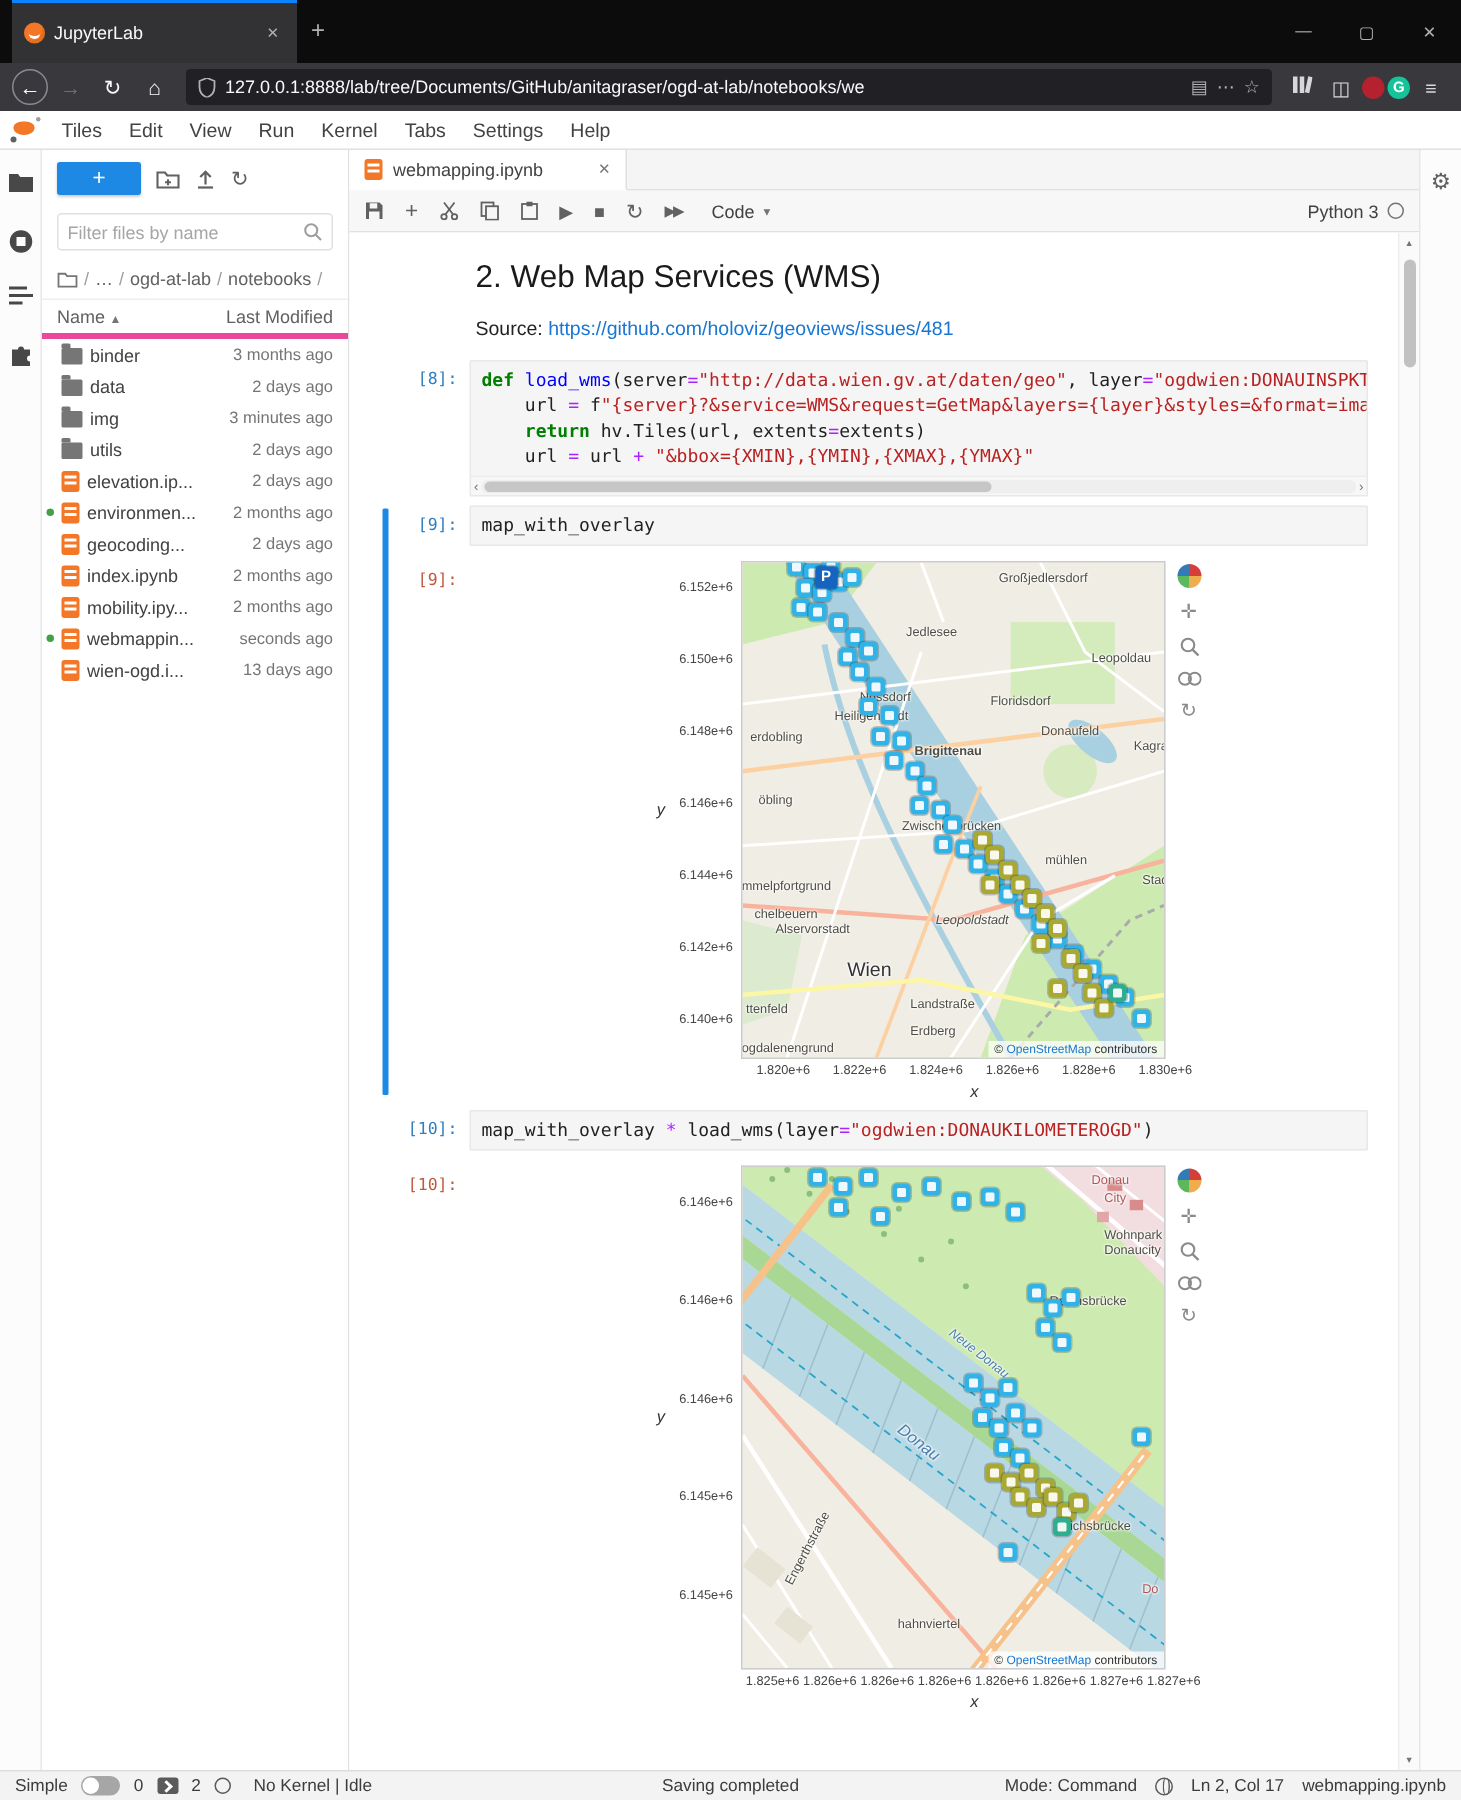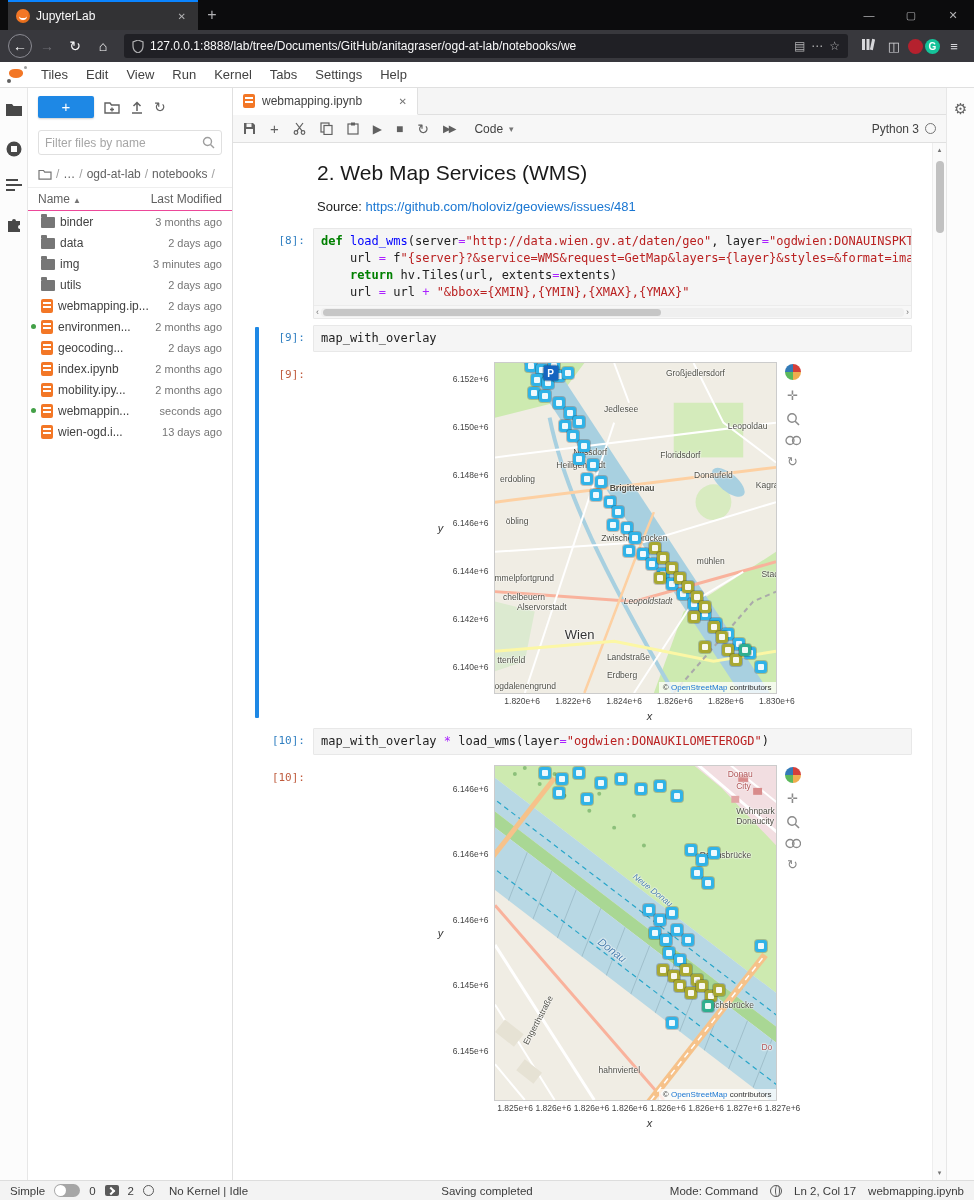--- a/index.html
+++ b/index.html
@@ -1,21 +1,21 @@
 <!DOCTYPE html>
 <html><head>
 <meta charset="utf-8">
 <style>
   *{box-sizing:border-box;margin:0;padding:0;}
   html,body{width:974px;height:1200px;overflow:hidden;}
   body{font-family:"Liberation Sans",sans-serif;font-size:13px;background:#fff;}
   #app{width:974px;height:1200px;display:flex;flex-direction:column;position:relative;}
 
   
-  .tabbar{height:30px;background:#0c0c0d;display:flex;align-items:stretch;color:#b1b1b3;flex:none;}
+  .tabbar{height:42px;background:#0c0c0d;display:flex;align-items:stretch;color:#b1b1b3;flex:none;}
   .btab{width:190px;margin-left:8px;background:#323234;border-top:2px solid #0a84ff;display:flex;align-items:center;gap:6px;padding:0 8px;color:#f9f9fa;font-size:12px;}
   .btab-title{flex:1;white-space:nowrap;overflow:hidden;}
   .btab-close{color:#b1b1b3;font-size:10px;padding:2px 4px;}
   .favicon{width:14px;height:14px;border-radius:50%;background:radial-gradient(circle at 35% 35%,#f37726 55%,#e46e1b 56%);position:relative;flex:none;}
   .favicon::after{content:'';position:absolute;left:3px;top:5px;width:8px;height:4px;border-bottom:2px solid #fff;border-radius:0 0 6px 6px;}
   .newtab{width:28px;display:flex;align-items:center;justify-content:center;font-size:16px;color:#b1b1b3;}
   .tab-spacer{flex:1;}
   .winbtn{width:42px;display:flex;align-items:center;justify-content:center;font-size:11px;color:#b1b1b3;}
   .navbar{height:32px;background:#38383d;display:flex;align-items:center;gap:2px;padding:0 8px;flex:none;}
   .navbtn{width:26px;height:26px;display:flex;align-items:center;justify-content:center;color:#f9f9fa;font-size:14px;flex:none;}
@@ -48,21 +48,21 @@
   
   .filebrowser{width:205px;background:#fff;border-right:1px solid #e0e0e0;display:flex;flex-direction:column;flex:none;font-size:12px;}
   .fb-toolbar{display:flex;align-items:center;gap:10px;padding:8px 8px 4px 10px;}
   .fb-plus{width:56px;height:22px;background:#1e88e5;color:#fff;border:none;border-radius:2px;font-size:15px;line-height:20px;text-align:center;box-shadow:0 1px 2px rgba(0,0,0,.2);}
   .fb-icon{color:#616161;}
   .fb-search{margin:8px 10px 6px 10px;height:25px;border:1px solid #e0e0e0;border-radius:3px;display:flex;align-items:center;padding:0 6px;}
   .fb-search input{flex:1;border:none;outline:none;font-size:12px;color:#424242;font-family:"Liberation Sans",sans-serif;min-width:0;}
   .fb-search input::placeholder{color:#a6a6a6;}
   .fb-crumbs{display:flex;align-items:center;gap:4px;padding:6px 10px;color:#616161;}
   .crumb-sep{color:#9e9e9e;}
-  .fb-head{display:flex;border-bottom:1px solid #ec4899;border-top:1px solid #eee;padding:4px 10px;color:#616161;align-items:center;}
+  .fb-head{display:flex;border-bottom:4px solid #ec4899;border-top:1px solid #eee;padding:4px 10px;color:#616161;align-items:center;}
   .fb-head .h-name{flex:1;}
   .sortcaret{font-size:8px;color:#757575;margin-left:3px;}
   .fb-rows{flex:1;overflow:hidden;}
   .frow{display:flex;align-items:center;height:21px;padding:0 10px 0 6px;gap:5px;}
   .frow .rundot{width:5px;height:5px;border-radius:50%;background:#43a047;flex:none;margin-left:-3px;}
   .frow .nodot{width:5px;flex:none;margin-left:-3px;}
   .fname{flex:1;color:#424242;white-space:nowrap;overflow:hidden;}
   .fmod{color:#757575;font-size:11px;white-space:nowrap;}
   .ic-folder{width:14px;height:11px;background:#767676;border-radius:1px;position:relative;flex:none;margin-top:1px;}
   .ic-folder::before{content:'';position:absolute;top:-3px;left:0;width:6px;height:3px;background:#767676;border-radius:1px 1px 0 0;}
@@ -299,21 +299,21 @@
           </div>
           <div class="frow">
             <span class="nodot"></span>
             <span class="ic-folder"></span>
             <span class="fname">utils</span>
             <span class="fmod">2 days ago</span>
           </div>
           <div class="frow">
             <span class="nodot"></span>
             <span class="ic-nb"></span>
-            <span class="fname">webmapping.ip...</span>
+            <span class="fname">elevation.ip...</span>
             <span class="fmod">2 days ago</span>
           </div>
           <div class="frow">
             <span class="rundot"></span>
             <span class="ic-nb"></span>
             <span class="fname">environmen...</span>
             <span class="fmod">2 months ago</span>
           </div>
           <div class="frow">
             <span class="nodot"></span>

